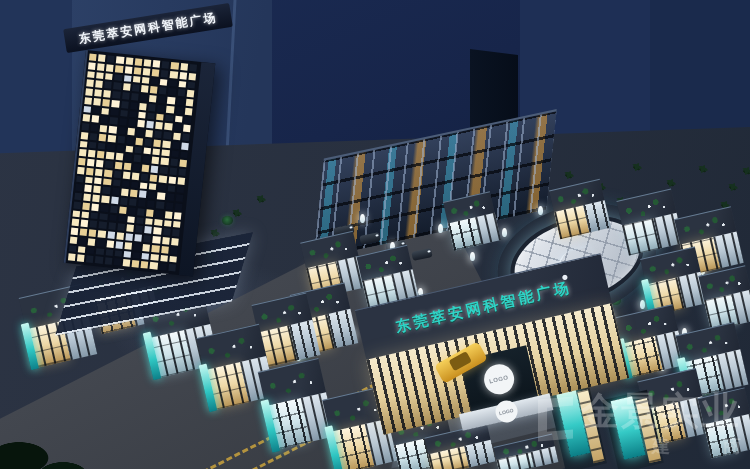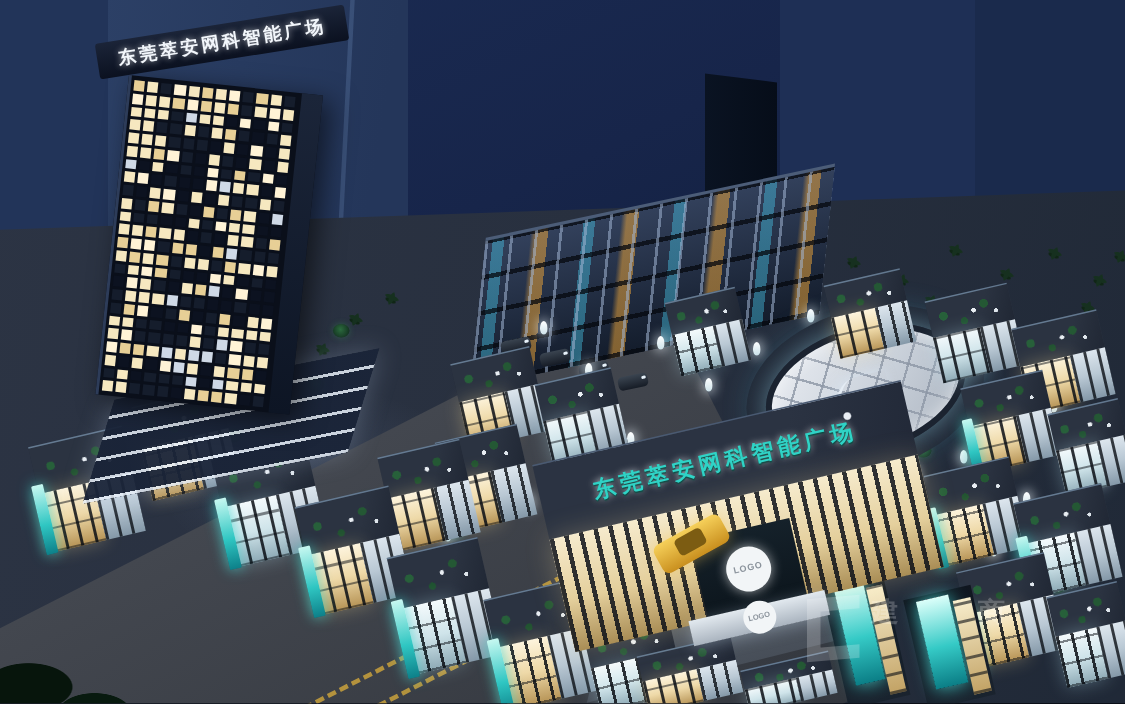--- a/index.html
+++ b/index.html
@@ -689,16 +689,17 @@
     <div class="post" style="left:54px;top:70px"></div>
   </div>
 
   <div class="abs" id="taxi"></div>
 
   <div class="abs" id="foliage"></div>
 
   <div class="abs" id="watermark">
     <div id="wm-logo"></div>
     <div id="wm-text">
+      <div id="wm-brand">金景实业</div>
       <div id="wm-tagline">建 商</div>
     </div>
   </div>
 </div>
 
 </body></html>

